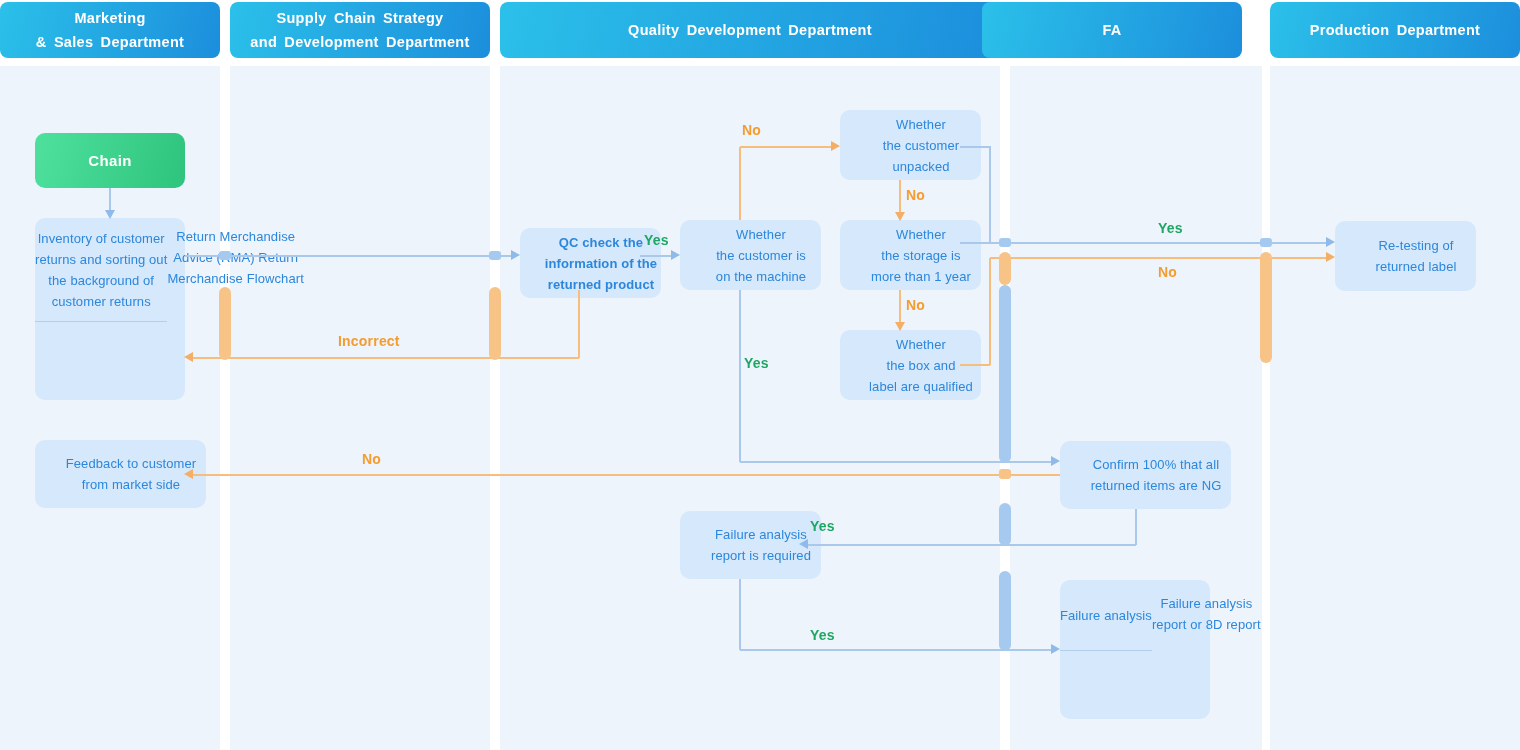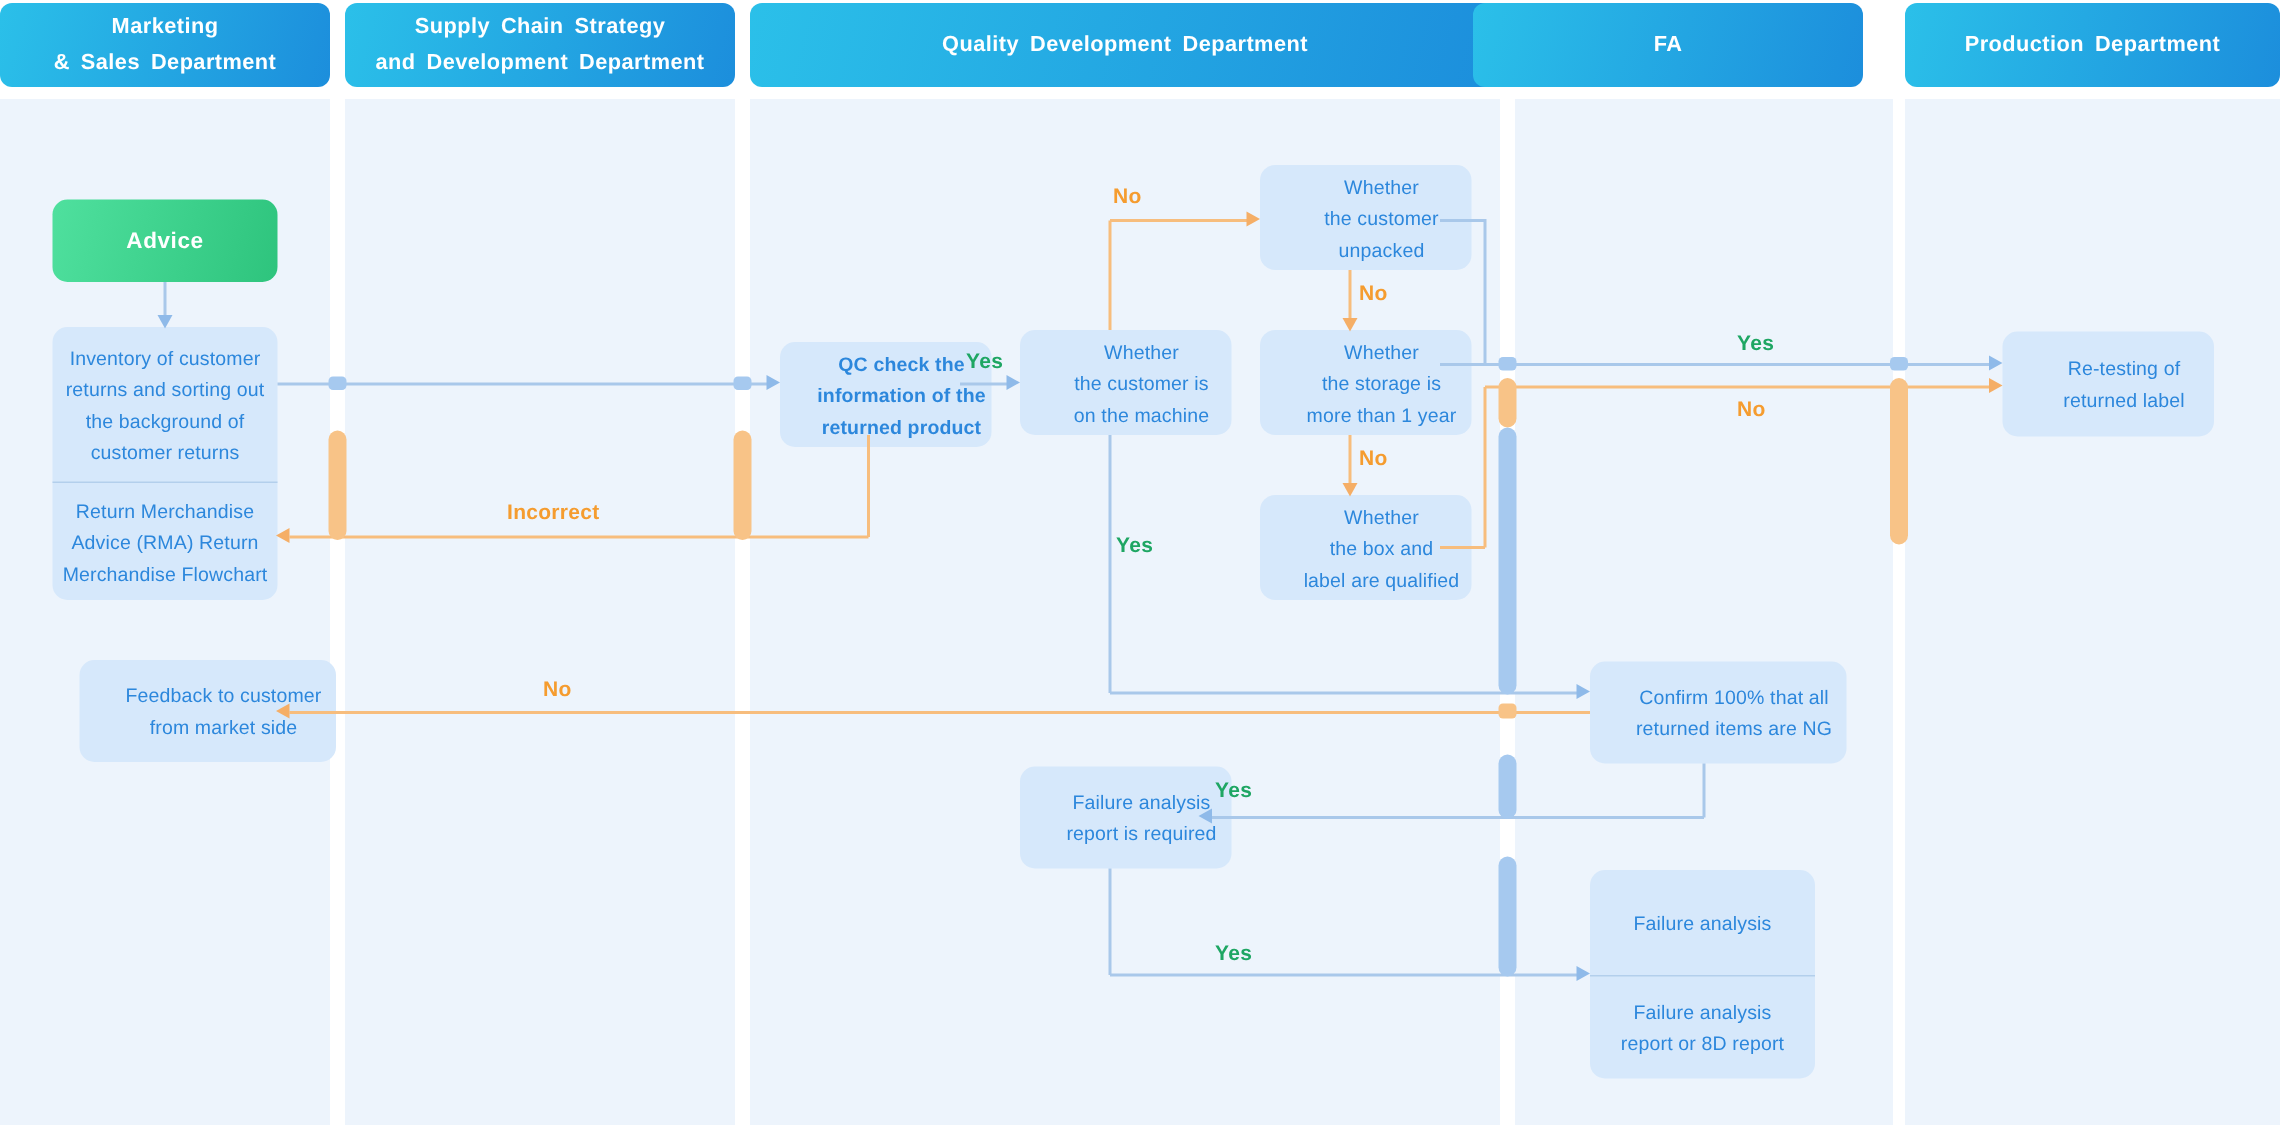--- a/index.html
+++ b/index.html
@@ -14,21 +14,21 @@
     display:flex;align-items:center;justify-content:center;
     color:#ffffff;font-weight:bold;font-size:14.5px;line-height:24px;
     letter-spacing:.3px;word-spacing:3px;text-align:center;white-space:pre-line;
   }
   .node{
     position:absolute;background:#D6E8FB;border-radius:10px;
     display:flex;align-items:center;justify-content:center;
     color:#2C87DC;font-size:13px;line-height:21px;letter-spacing:.1px;
     text-align:center;white-space:pre-line;padding-left:21px;
   }
-  .split{position:absolute;background:#D6E8FB;border-radius:10px;display:flex;flex-direction:column;}
+  .split{position:absolute;background:#D6E8FB;border-radius:10px;display:flex;}
   .cell{
     flex:0 0 auto;display:flex;align-items:center;justify-content:center;
     color:#2C87DC;font-size:13px;line-height:21px;letter-spacing:.1px;
     text-align:center;white-space:pre-line;
   }
   .cell.top{border-bottom:1px solid #B3CFEC;}
   .start-node{
     position:absolute;border-radius:10px;
     background:linear-gradient(105deg,#4FE09E,#2EC47D);
     display:flex;align-items:center;justify-content:center;
@@ -64,33 +64,33 @@
   <div class="lane-body" style="left:1270px;width:250px;"></div>
 
   <div class="lane-header" style="left:0;width:220px;">Marketing
 &amp; Sales Department</div>
   <div class="lane-header" style="left:230px;width:260px;">Supply Chain Strategy
 and Development Department</div>
   <div class="lane-header" style="left:500px;width:500px;">Quality Development Department</div>
   <div class="lane-header" style="left:982px;width:260px;">FA</div>
   <div class="lane-header" style="left:1270px;width:250px;">Production Department</div>
 
-  <div class="start-node" style="left:35px;top:133px;width:150px;height:55px;">Advice</div>
+  <div class="start-node" style="left:35px;top:133px;width:150px;height:55px;">Chain</div>
 
   <div class="split" style="left:35px;top:218px;width:150px;height:182px;">
     <div class="cell top" style="height:103px;">Inventory of customer
 returns and sorting out
 the background of
 customer returns</div>
     <div class="cell" style="height:78px;">Return Merchandise
 Advice (RMA) Return
 Merchandise Flowchart</div>
   </div>
 
-  <div class="node" style="left:53px;top:440px;width:150px;height:68px;">Feedback to customer
+  <div class="node" style="left:35px;top:440px;width:150px;height:68px;">Feedback to customer
 from market side</div>
   <div class="node" style="left:520px;top:228px;width:120px;height:70px;font-weight:bold;">QC check the
 information of the
 returned product</div>
   <div class="node" style="left:680px;top:220px;width:120px;height:70px;">Whether
 the customer is
 on the machine</div>
   <div class="node" style="left:840px;top:110px;width:120px;height:70px;">Whether
 the customer
 unpacked</div>

